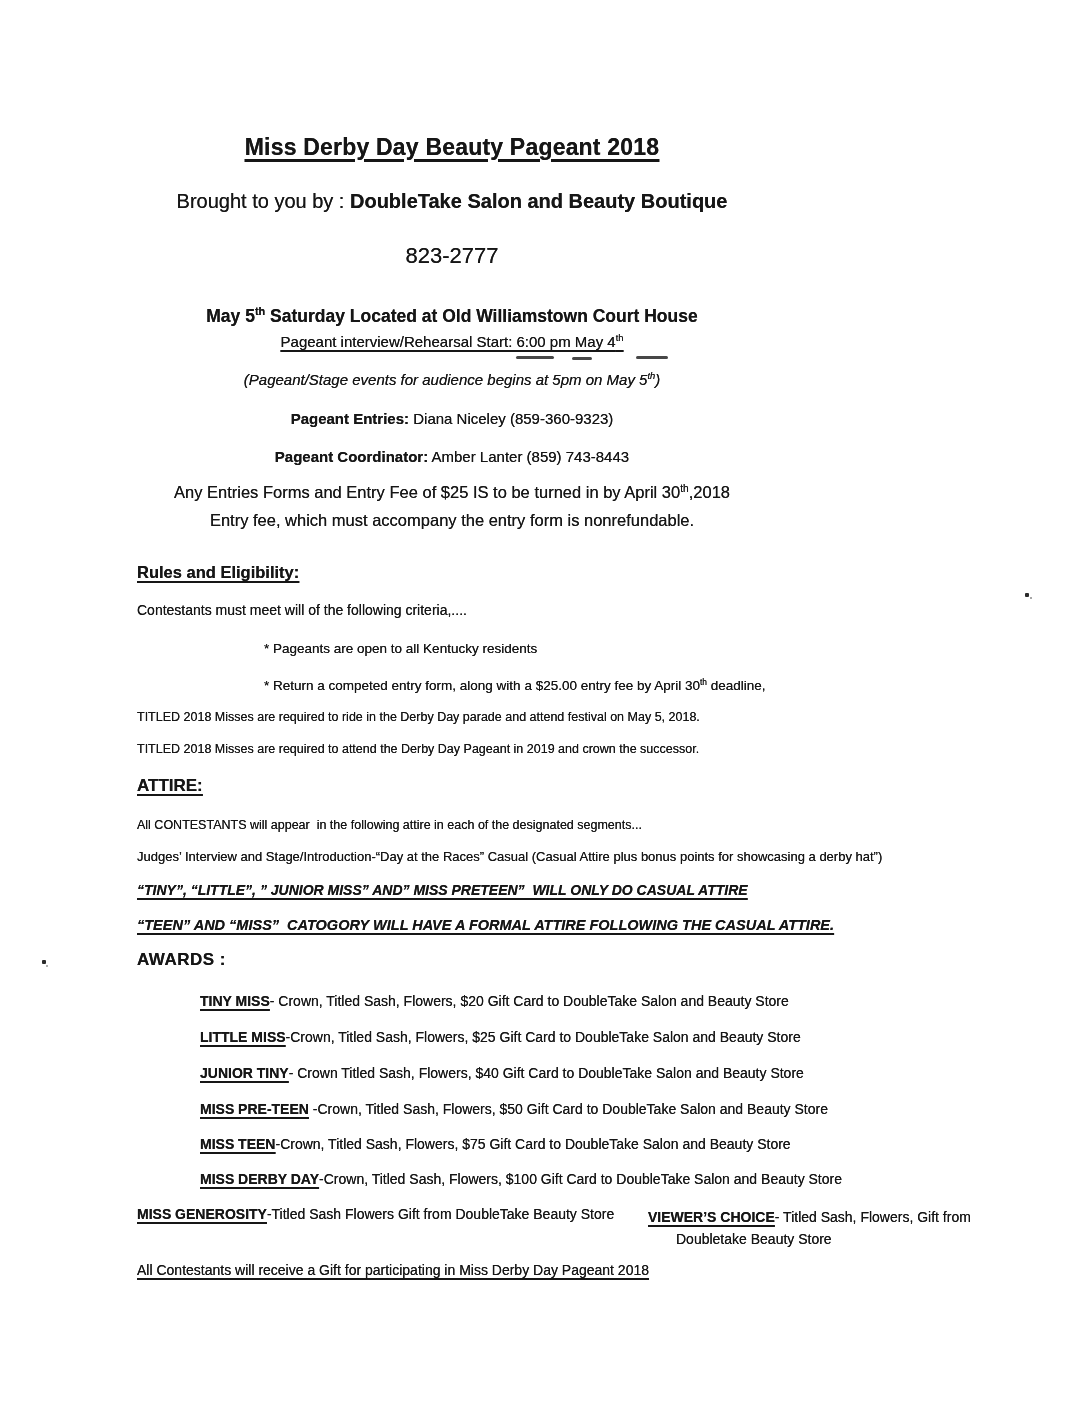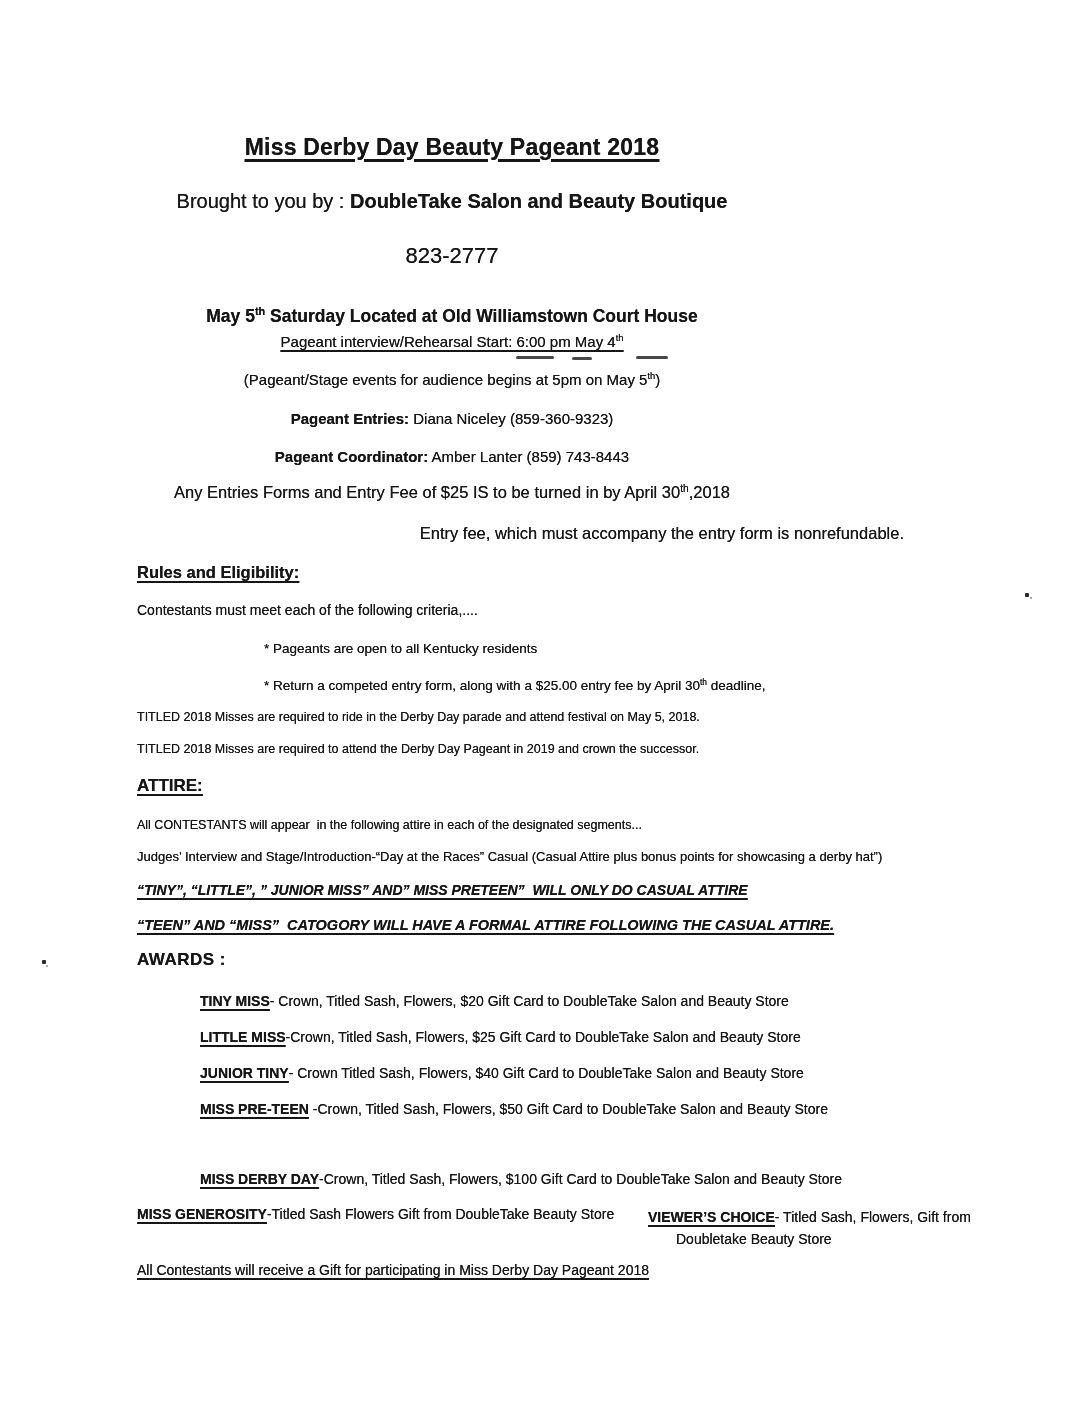--- a/index.html
+++ b/index.html
@@ -18,25 +18,25 @@
   .b { font-weight: bold; }
   .u { text-decoration: underline; text-decoration-thickness: 2px; text-underline-offset: 3px; }
   .bi { font-weight: bold; font-style: italic; }
   sup { font-size: 62%; vertical-align: super; line-height: 0; }
 
   .title       { top: 134px; font-size: 23px; font-weight: bold; text-decoration: underline; text-decoration-thickness: 3px; text-underline-offset: 4px; letter-spacing: .2px; }
   .brought     { top: 190px; font-size: 20px; }
   .phone       { top: 243px; font-size: 22px; }
   .dateline    { top: 292px; font-size: 17.5px; font-weight: bold; margin-top: 14px; }
   .rehearsal   { top: 333px; font-size: 15px; }
-  .stage       { top: 371px; font-size: 15px; }
+  .stage       { top: 371px; font-size: 15px; font-style: italic; }
   .director    { top: 410px; font-size: 15px; }
   .coordinator { top: 448px; font-size: 15px; }
   .entry       { top: 483px; font-size: 16.5px; }
-  .feenote     { top: 524px; font-size: 16.5px; text-align: right; }
+  .feenote     { top: 511px; font-size: 16.5px; }
 
   .rules-h     { top: 563px; left: 137px; font-size: 16.5px; }
   .intro       { top: 602px; left: 137px; font-size: 14px; }
   .bullet1     { top: 641px; left: 264px; font-size: 13.5px; }
   .bullet2     { top: 678px; left: 264px; font-size: 13.5px; }
   .titled1     { top: 710px; left: 137px; font-size: 12.5px; }
   .titled2     { top: 742px; left: 137px; font-size: 12.5px; }
 
   .attire-h    { top: 776px; left: 137px; font-size: 17px; }
   .attire1     { top: 818px; left: 137px; font-size: 12.5px; }
@@ -84,21 +84,21 @@
   <div class="line center director"><span class="b">Pageant Entries:</span><span> Diana Niceley (859-360-9323)</span></div>
 
   <div class="line center coordinator"><span class="b">Pageant Coordinator:</span><span> Amber Lanter (859) 743-8443</span></div>
 
   <div class="line center entry"><span>Any Entries Forms and Entry Fee of $25 IS to be turned in by April 30</span><sup>th</sup><span>,2018</span></div>
 
   <div class="line center feenote">Entry fee, which must accompany the entry form is nonrefundable.</div>
 
   <div class="line rules-h b u">Rules and Eligibility:</div>
 
-  <div class="line intro">Contestants must meet each of the following criteria,....</div>
+  <div class="line intro">Contestants must meet will of the following criteria,....</div>
 
   <div class="line bullet1">* Pageants are open to all Kentucky residents</div>
 
   <div class="line bullet2"><span>* Return a competed entry form, along with a $25.00 entry fee by April 30</span><sup>th</sup><span> deadline,</span></div>
 
   <div class="line titled1">TITLED 2018 Misses are required to ride in the Derby Day parade and attend festival on May 5, 2018.</div>
 
   <div class="line titled2">TITLED 2018 Misses are required to attend the Derby Day Pageant in 2019 and crown the successor.</div>
 
   <div class="line attire-h b u">ATTIRE:</div>
@@ -110,20 +110,21 @@
   <div class="line casual bi u">“TINY”, “LITTLE”, ” JUNIOR MISS” AND” MISS PRETEEN”  WILL ONLY DO CASUAL ATTIRE</div>
 
   <div class="line formal bi u">“TEEN” AND “MISS”  CATOGORY WILL HAVE A FORMAL ATTIRE FOLLOWING THE CASUAL ATTIRE.</div>
 
   <div class="line awards-h">AWARDS :</div>
 
   <div class="line award award-0"><span class="b u">TINY MISS</span><span>- Crown, Titled Sash, Flowers, $20 Gift Card to DoubleTake Salon and Beauty Store</span></div>
   <div class="line award award-1"><span class="b u">LITTLE MISS</span><span>-Crown, Titled Sash, Flowers, $25 Gift Card to DoubleTake Salon and Beauty Store</span></div>
   <div class="line award award-2"><span class="b u">JUNIOR TINY</span><span>- Crown Titled Sash, Flowers, $40 Gift Card to DoubleTake Salon and Beauty Store</span></div>
   <div class="line award award-3"><span class="b u">MISS PRE-TEEN</span><span> -Crown, Titled Sash, Flowers, $50 Gift Card to DoubleTake Salon and Beauty Store</span></div>
+  <div class="line award award-4"><span class="b u">MISS TEEN</span><span>-Crown, Titled Sash, Flowers, $75 Gift Card to DoubleTake Salon and Beauty Store</span></div>
   <div class="line award award-5"><span class="b u">MISS DERBY DAY</span><span>-Crown, Titled Sash, Flowers, $100 Gift Card to DoubleTake Salon and Beauty Store</span></div>
 
   <div class="line generosity"><span class="b u">MISS GENEROSITY</span><span>-Titled Sash Flowers Gift from DoubleTake Beauty Store</span></div>
 
   <div class="line viewers"><span class="b u">VIEWER’S CHOICE</span><span>- Titled Sash, Flowers, Gift from Doubletake Beauty Store</span></div>
 
   <div class="line footer u">All Contestants will receive a Gift for participating in Miss Derby Day Pageant 2018</div>
 
   <div class="speck speck1"></div>
   <div class="speck speck2"></div>

